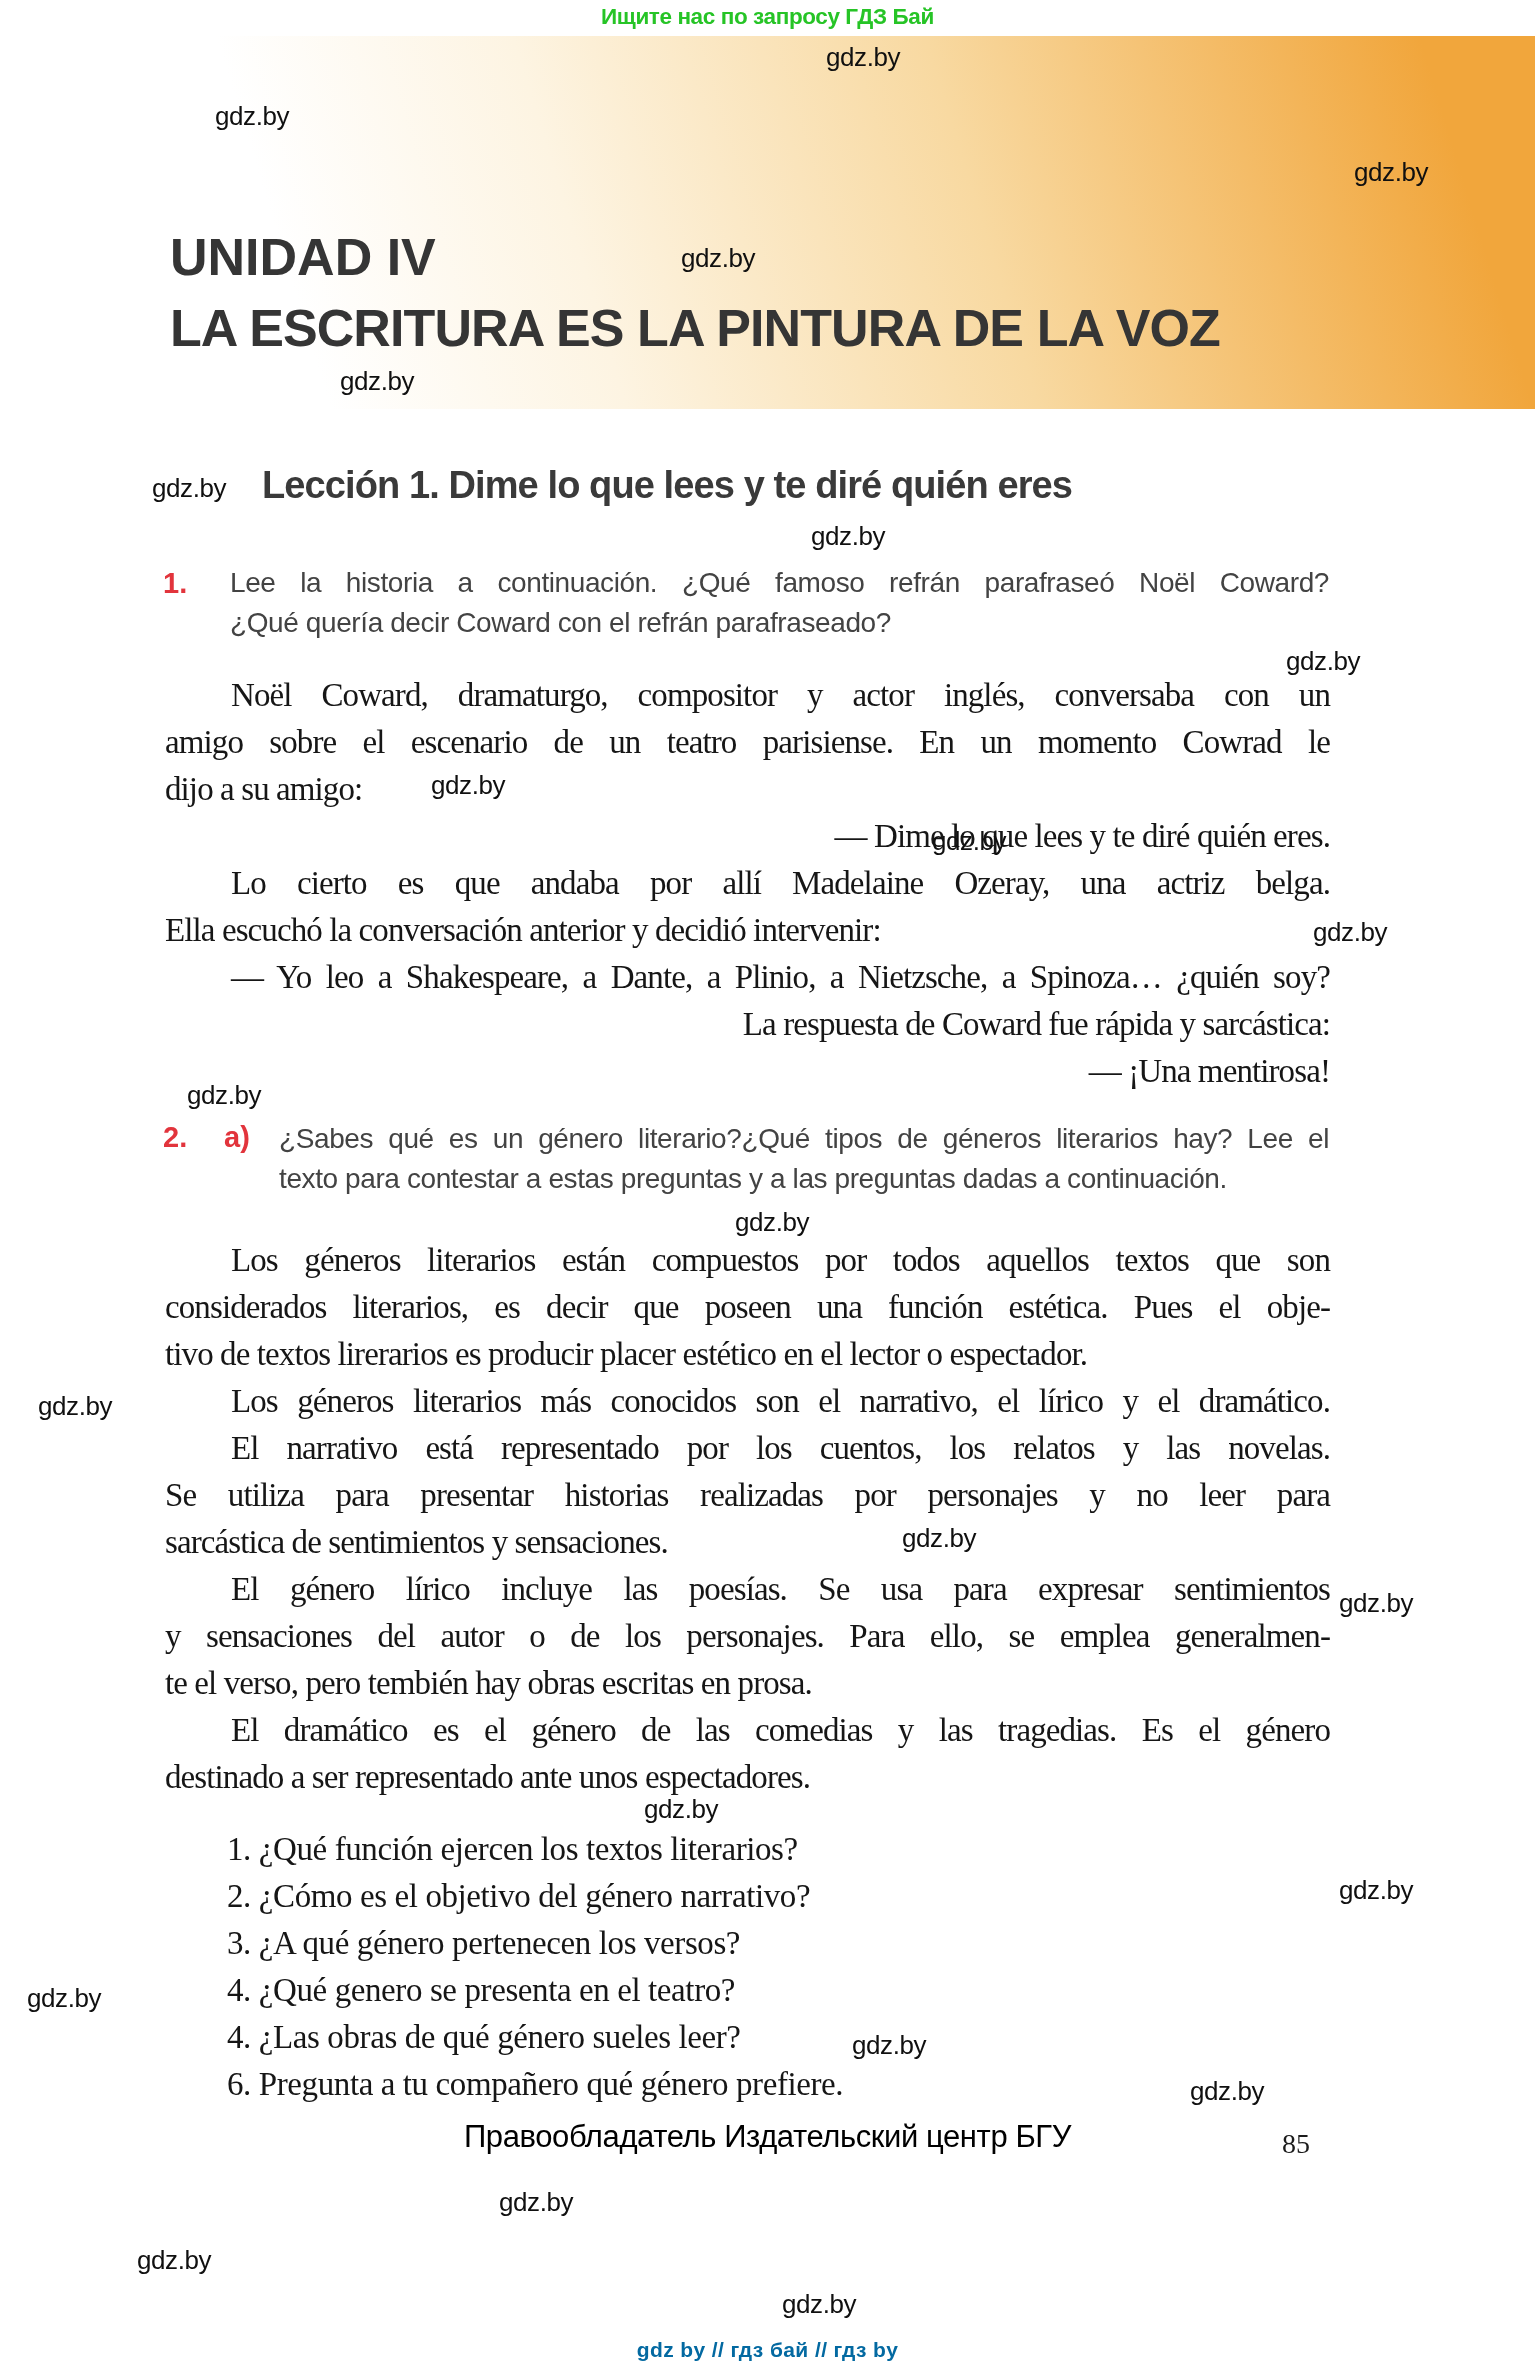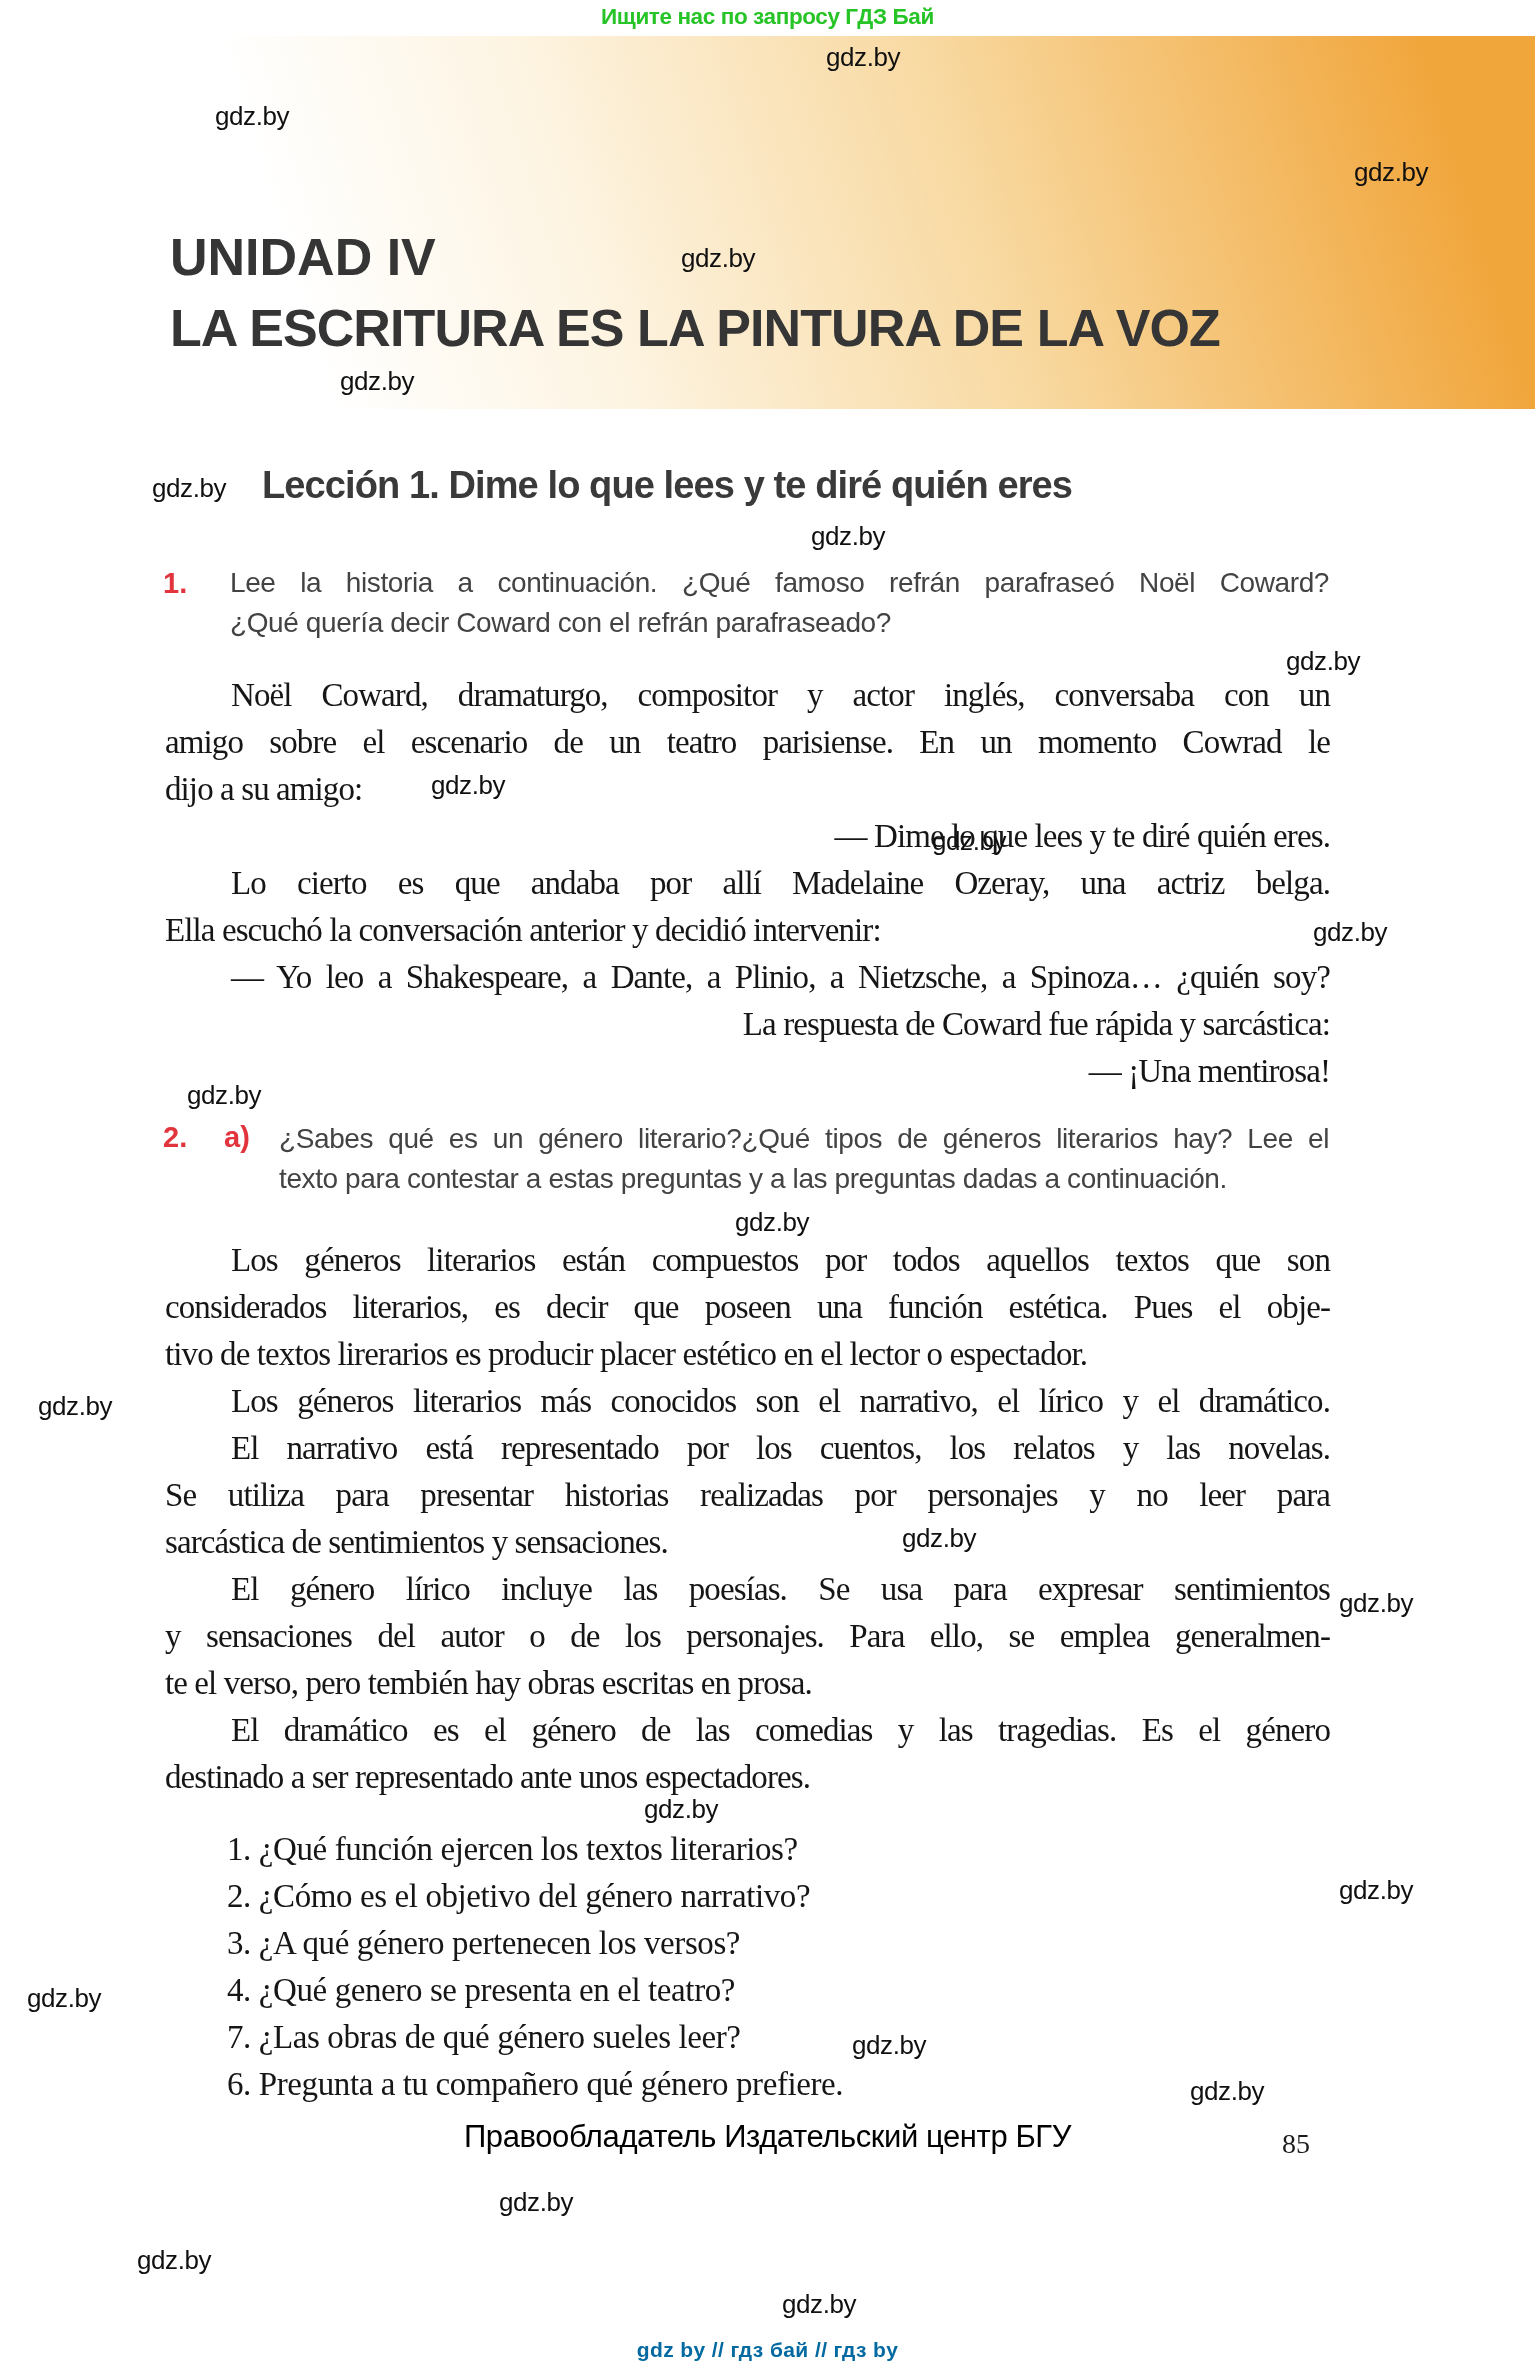--- a/index.html
+++ b/index.html
@@ -122,21 +122,21 @@
     <div class="line ll">te el verso, pero tembién hay obras escritas en prosa.</div>
     <div class="line jl indent">El dramático es el género de las comedias y las tragedias. Es el género</div>
     <div class="line ll">destinado a ser representado ante unos espectadores.</div>
   </div>
 
   <div class="questions">
     <div class="line">1. ¿Qué función ejercen los textos literarios?</div>
     <div class="line">2. ¿Cómo es el objetivo del género narrativo?</div>
     <div class="line">3. ¿A qué género pertenecen los versos?</div>
     <div class="line">4. ¿Qué genero se presenta en el teatro?</div>
-    <div class="line">7. ¿Las obras de qué género sueles leer?</div>
+    <div class="line">4. ¿Las obras de qué género sueles leer?</div>
     <div class="line">6. Pregunta a tu compañero qué género prefiere.</div>
   </div>
 
   <div class="copyright">Правообладатель Издательский центр БГУ</div>
   <div class="page-number">85</div>
   <div class="promo-bottom">gdz by  //  гдз бай  //  гдз by</div>
 
   <span class="wm" style="left:826px;top:42px;">gdz.by</span>
   <span class="wm" style="left:215px;top:101px;">gdz.by</span>
   <span class="wm" style="left:1354px;top:157px;">gdz.by</span>

